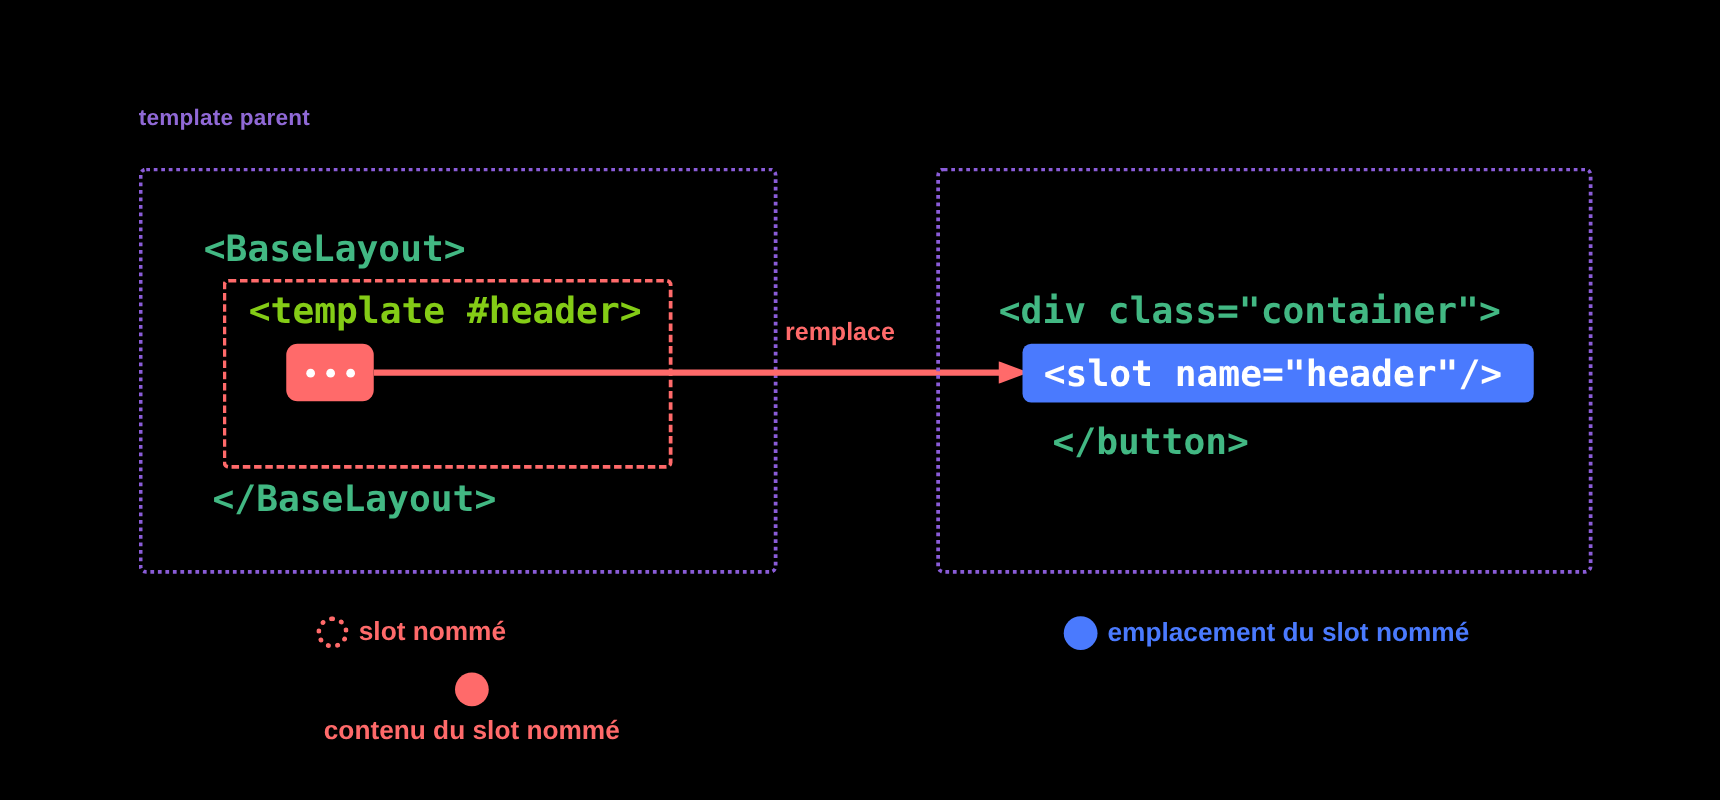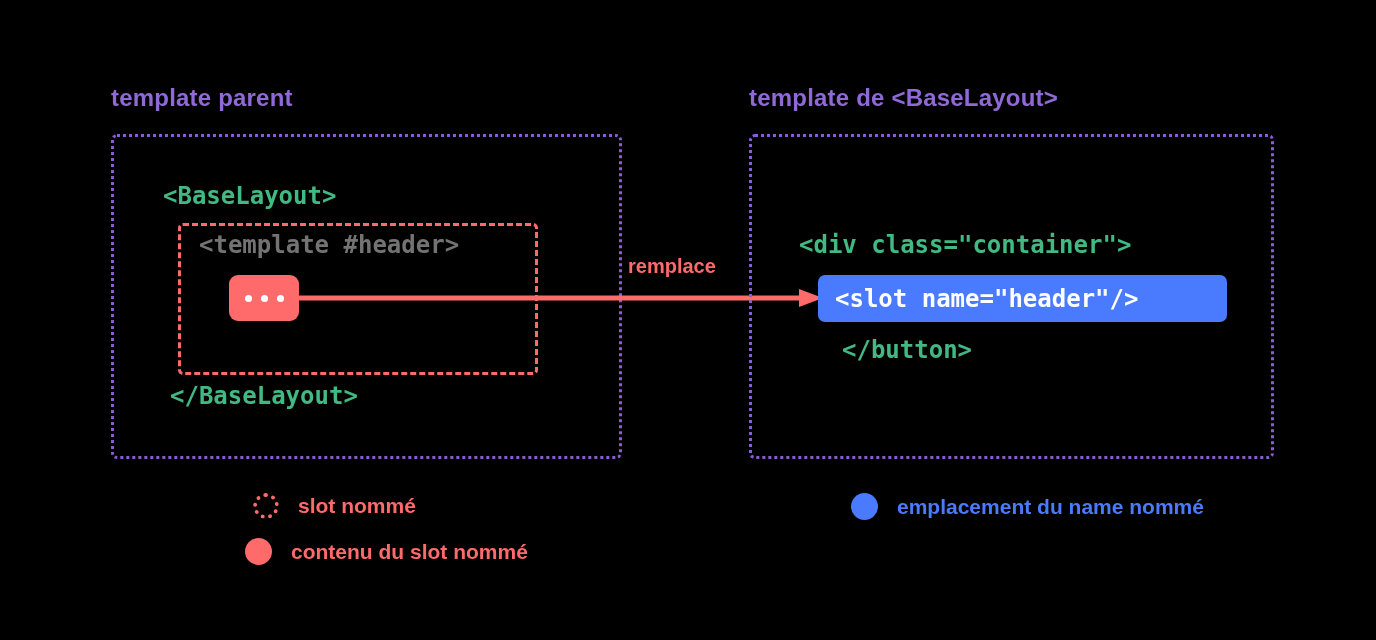--- a/index.html
+++ b/index.html
@@ -18,21 +18,21 @@
   .stage {
     position: absolute;
     inset: 0;
   }
 
   
   .panel-title {
     position: absolute;
     font-family: "Liberation Sans", sans-serif;
     font-weight: bold;
-    font-size: 24px;
+    font-size: 18px;
     letter-spacing: 0.2px;
     color: #9069d6;
     white-space: nowrap;
   }
   #title-left  { left: 111px; top: 84px; }
   #title-right { left: 749px; top: 84px; }
 
   
   .panel-box {
     position: absolute;
@@ -40,27 +40,27 @@
     border-radius: 6px;
     box-sizing: border-box;
   }
   #panel-left  { left: 111px; top: 134px; width: 511px; height: 325px; }
   #panel-right { left: 749px; top: 134px; width: 525px; height: 325px; }
 
   
   .code {
     position: absolute;
     font-family: "DejaVu Sans Mono", "Liberation Mono", monospace;
-    font-size: 24px;
+    font-size: 29px;
     font-weight: bold;
     letter-spacing: 0px;
     white-space: nowrap;
   }
   .code-green { color: #42b883; }
-  .code-red   { color: #737373; }
+  .code-red   { color: #84cc16; }
   .code-white { color: #ffffff; }
 
   #line-baselayout-open  { left: 163px; top: 182px; }
   #line-baselayout-close { left: 170px; top: 382px; }
 
   
   #slot-content-box {
     position: absolute;
     left: 178px;
     top: 223px;
@@ -133,21 +133,21 @@
   #slot-placeholder-box .code {
     position: static;
     padding-left: 17px;
   }
 
   
   .legend-row {
     position: absolute;
     display: flex;
     align-items: center;
-    gap: 19px;
+    gap: 8px;
     white-space: nowrap;
   }
   .legend-label {
     font-family: "Liberation Sans", sans-serif;
     font-weight: bold;
     font-size: 21px;
   }
   .legend-label.red  { color: #ff6a6a; }
   .legend-label.blue { color: #4a7afe; }
 
@@ -168,21 +168,21 @@
   }
   .swatch-dot-blue {
     width: 27px;
     height: 27px;
     border-radius: 50%;
     background: #4a7afe;
     flex: 0 0 auto;
   }
 
   #legend-named-slot      { left: 253px; top: 493px; }
-  #legend-slot-content    { left: 245px; top: 538px; }
+  #legend-slot-content    { left: 259px; top: 538px; flex-direction: column; }
   #legend-slot-outlet     { left: 851px; top: 493px; }
 </style>
 </head>
 <body>
 
 <div class="stage">
 
   <div class="panel-title" id="title-left">template parent</div>
 
   <div class="panel-box" id="panel-left"></div>
@@ -202,21 +202,20 @@
 
   <div class="code code-green" id="line-baselayout-close">&lt;/BaseLayout&gt;</div>
 
   <div id="replace-label">remplace</div>
 
   <svg id="replace-arrow" viewBox="0 0 524 18">
     <line x1="0" y1="9" x2="502" y2="9" stroke="#ff6a6a" stroke-width="5"></line>
     <polygon points="500,0 524,9 500,18" fill="#ff6a6a"></polygon>
   </svg>
 
-  <div class="panel-title" id="title-right">template de &lt;BaseLayout&gt;</div>
 
   <div class="panel-box" id="panel-right"></div>
 
   <div class="code code-green" id="line-div-container">&lt;div class="container"&gt;</div>
 
   <div id="slot-placeholder-box">
     <span class="code code-white">&lt;slot name="header"/&gt;</span>
   </div>
 
   <div class="code code-green" id="line-button-close">&lt;/button&gt;</div>
@@ -226,16 +225,16 @@
     <span class="legend-label red">slot nommé</span>
   </div>
 
   <div class="legend-row" id="legend-slot-content">
     <span class="swatch-dot-red"></span>
     <span class="legend-label red">contenu du slot nommé</span>
   </div>
 
   <div class="legend-row" id="legend-slot-outlet">
     <span class="swatch-dot-blue"></span>
-    <span class="legend-label blue">emplacement du name nommé</span>
+    <span class="legend-label blue">emplacement du slot nommé</span>
   </div>
 
 </div>
 
 </body></html>

